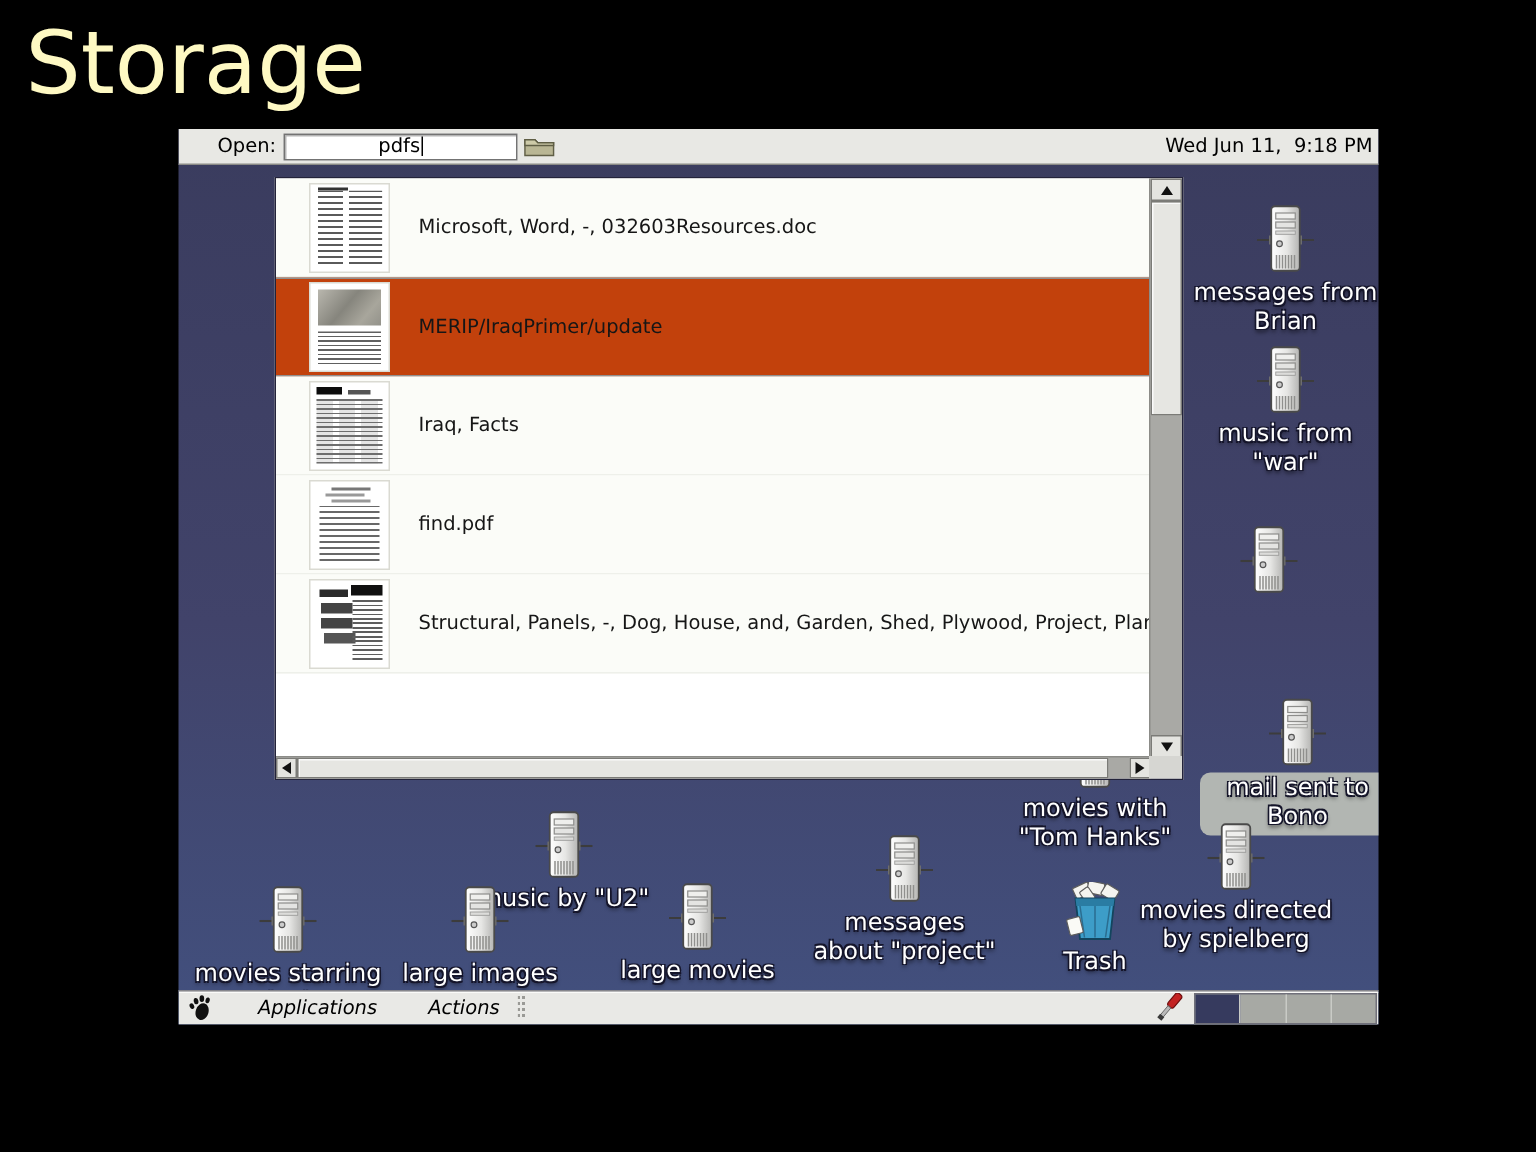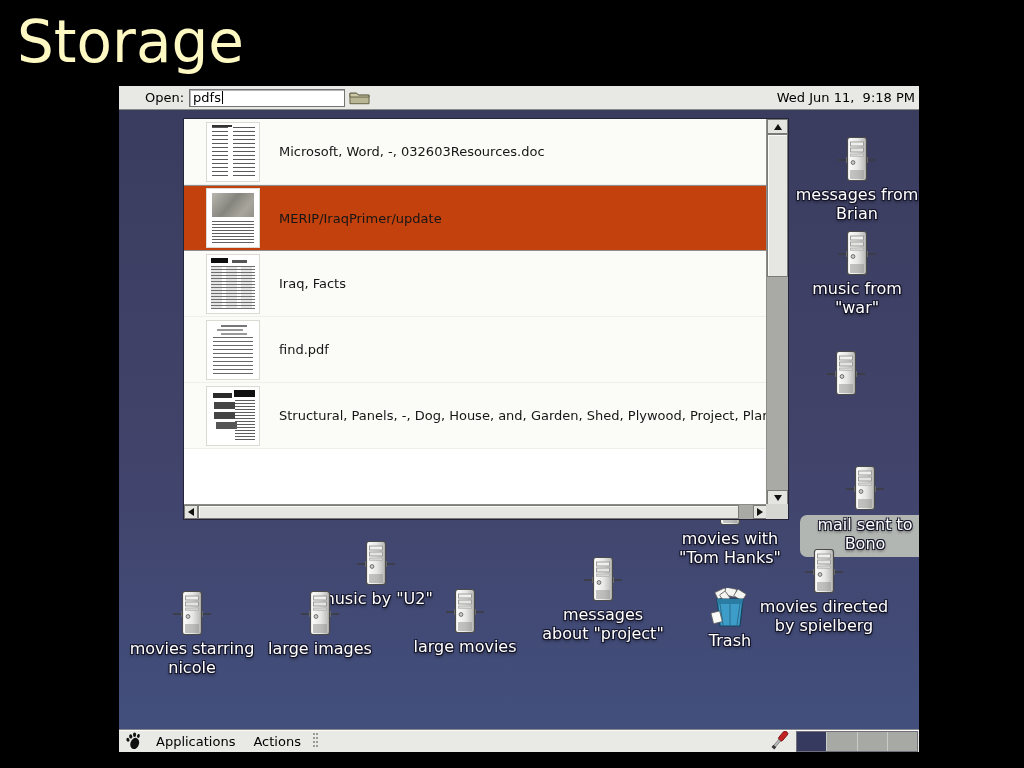--- a/index.html
+++ b/index.html
@@ -4,31 +4,31 @@
 <style>
   * { margin:0; padding:0; box-sizing:border-box; }
   html,body { width:1024px; height:768px; background:#000; overflow:hidden;
               font-family:"DejaVu Sans","Liberation Sans",sans-serif; }
 
   
   .slide-title { position:absolute; left:17px; top:8px; color:#fef9c3;
                  font-size:58px; font-weight:400; letter-spacing:0px; }
 
   
-  .screen { position:absolute; left:119px; top:86px; width:800px; height:666px;
+  .screen { position:absolute; left:119px; top:86px; width:800px; height:597px;
             overflow:hidden; background:linear-gradient(180deg,#3a3c5e 0%,#41436a 55%,#42507e 100%); }
 
   
   .topbar { position:absolute; left:0; top:0; width:800px; height:24px;
             background:#e8e8e4; border-bottom:1px solid #8a8a86;
             display:flex; align-items:center; font-size:13px; color:#000; z-index:30; }
   .open-label { margin-left:26px; margin-right:5px; }
   .open-entry { width:156px; height:18px; background:#fff; border:1px solid #737373;
                 box-shadow:inset 1px 1px 0 #b5b5b5; font-size:13px; padding:1px 3px;
-                display:flex; align-items:center; }
+                display:flex; align-items:center;justify-content:center; }
   .caret { display:inline-block; width:1px; height:13px; background:#000; margin-left:1px; }
   .folder-btn { margin-left:4px; display:flex; align-items:center; }
   .clock { margin-left:auto; margin-right:4px; white-space:pre; font-size:13px; }
 
   
   .dialog { position:absolute; left:64px; top:32px; width:606px; height:402px;
             background:#fff; border:1px solid #23233a; z-index:20; }
   .listview { position:absolute; left:0; top:0; width:583px; height:386px; overflow:hidden; background:#fff; }
   .row { height:66px; display:flex; align-items:center; background:#fbfcf8; border-bottom:1px solid #eef0ea; }
   .row.selected { background:#c2410c; border-top:1px solid #8f8f8f; border-bottom:1px solid #8f8f8f; }
@@ -95,21 +95,21 @@
   .desk-label.selected { background:#b2b6b2; border-radius:7px; padding:1px 8px 3px; }
   .tower-svg { width:40px; height:48px; }
   .trash-svg { width:44px; height:42px; }
 
   
   .panel { position:absolute; left:0; bottom:0; width:800px; height:23px;
            background:#e9e9e6; border-top:1px solid #86868c;
            box-shadow:inset 0 1px 0 #fbfbf9; display:flex; align-items:center;
            font-size:13px; color:#000; z-index:40; }
   .foot-svg { width:17px; height:18px; margin-left:6px; }
-  .menu-item { margin-left:10px; padding:2px 4px; }
+  .menu-item { margin-left:26px; padding:2px 4px;font-style:italic; }
   .panel-handle { width:5px; height:16px; margin-left:8px;
                   background:repeating-linear-gradient(180deg,#9a9a96 0 2px,transparent 2px 4px);
                   -webkit-mask:linear-gradient(90deg,#000 2px,transparent 2px 3px,#000 3px); }
   .panel-right { margin-left:auto; display:flex; align-items:center; height:100%; }
   .tool-svg { width:24px; height:21px; margin-right:5px; }
   .ws-switcher { display:flex; width:122px; height:21px; border:1px solid #70707a;
                  margin-right:1px; background:#a7a9a4; }
   .ws-cell { flex:1; border-right:1px solid #c9cbc6; }
   .ws-cell:last-child { border-right:none; }
   .ws-cell.active { background:#363a5e; }

